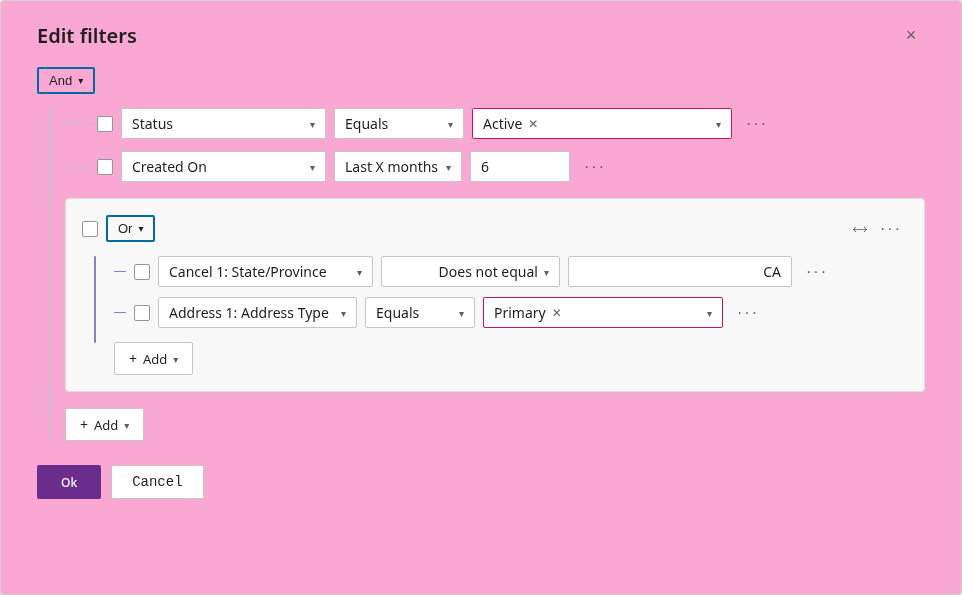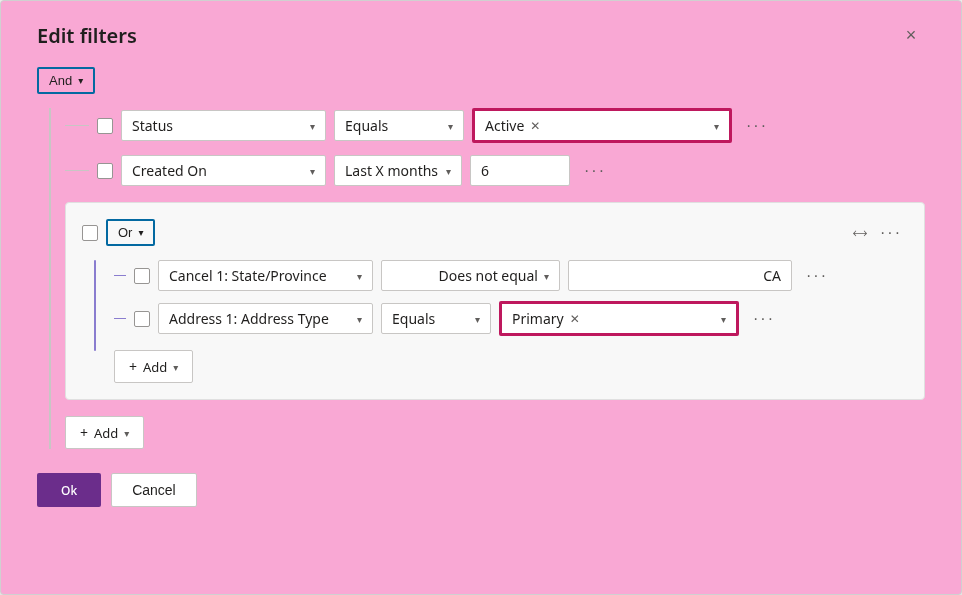--- a/index.html
+++ b/index.html
@@ -108,21 +108,21 @@
       padding: 5px 10px;
       background: #fff;
       color: #201f1e;
       font-size: 14px;
       font-family: inherit;
     }
     .value-input-sm { width: 100px; }
     .value-input-md { width: 200px; }
 
     .tag-value {
-      border: 3px solid #be185d;
+      border: 1px solid #be185d;
       border-radius: 2px;
       padding: 5px 10px;
       background: #fff;
       display: flex;
       align-items: center;
       gap: 6px;
       justify-content: space-between;
       text-align: center;
     }
     .tag-value .tag {
@@ -242,21 +242,21 @@
       cursor: pointer;
       font-weight: 500;
     }
     .btn-cancel {
       background: #fff;
       color: #201f1e;
       border: 1px solid #c8c6c4;
       border-radius: 2px;
       padding: 8px 20px;
       font-size: 14px;
-      font-family: Liberation Sans, sans-serif;
+      font-family: Liberation Mono, monospace;
       cursor: pointer;
     }
 
     .top-connector {
       position: relative;
       padding-left: 28px;
     }
     .top-connector::before {
       content: '';
       position: absolute;
@@ -359,21 +359,21 @@
           </div>
           <input class="value-input value-input-md" type="text" style="width: 224px; text-align: right;" value="CA">
           <button class="more-btn">
             <span>···</span>
           </button>
         </div>
 
         <div class="or-row" style="margin-bottom:14px;">
           <div class="line-h"></div>
           <div class="checkbox"></div>
-          <div class="dropdown" style="width:215px;text-align:right;">
+          <div class="dropdown" style="width:199px;text-align:right;">
             <span>Address 1: Address Type</span>
             <span class="chevron-icon">▾</span>
           </div>
           <div class="dropdown" style="width:110px;">
             <span>Equals</span>
             <span class="chevron-icon">▾</span>
           </div>
           <div class="tag-value" style="width:240px;">
             <div class="tag">
               <span class="tag-text">Primary</span>

